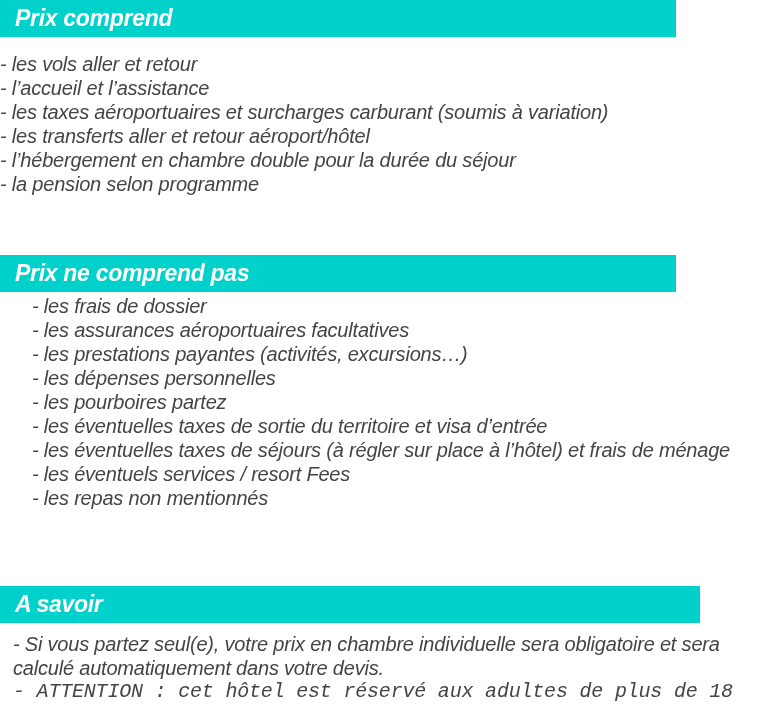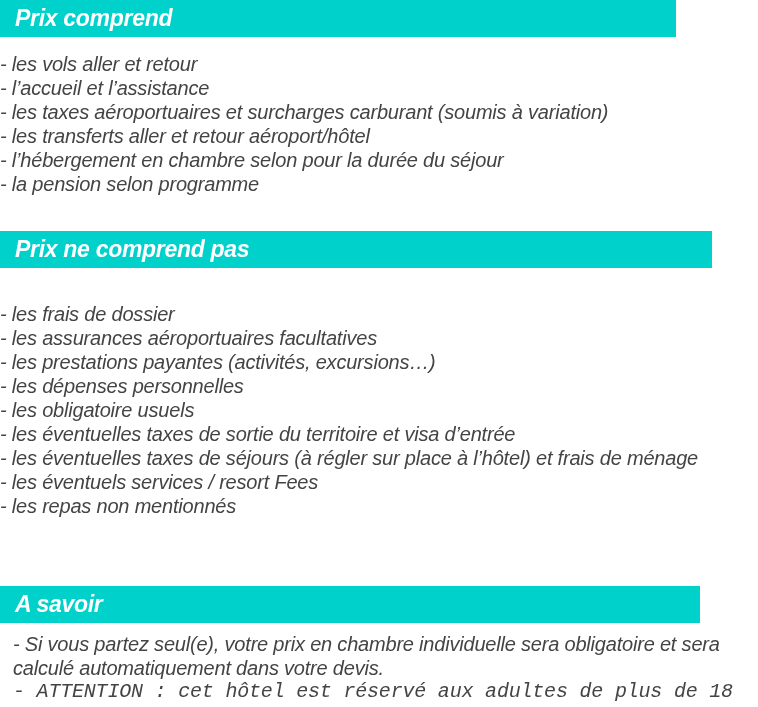--- a/index.html
+++ b/index.html
@@ -18,33 +18,33 @@
 <body>
 
 <div class="banner" style="top:0;">
   <h2>Prix comprend</h2>
 </div>
 <ul class="list" style="top:52px;">
   <li>- les vols aller et retour</li>
   <li>- l’accueil et l’assistance</li>
   <li>- les taxes aéroportuaires et surcharges carburant (soumis à variation)</li>
   <li>- les transferts aller et retour aéroport/hôtel</li>
-  <li>- l’hébergement en chambre selon pour la durée du séjour</li>
+  <li>- l’hébergement en chambre double pour la durée du séjour</li>
   <li>- la pension selon programme</li>
 </ul>
 
-<div class="banner" style="top:231px;padding-left:36px;">
+<div class="banner" style="top:255px;">
   <h2>Prix ne comprend pas</h2>
 </div>
-<ul class="list" style="top:302px;">
+<ul class="list" style="top:294px;margin-left:32px;">
   <li>- les frais de dossier</li>
   <li>- les assurances aéroportuaires facultatives</li>
   <li>- les prestations payantes (activités, excursions…)</li>
   <li>- les dépenses personnelles</li>
-  <li>- les obligatoire usuels</li>
+  <li>- les pourboires partez</li>
   <li>- les éventuelles taxes de sortie du territoire et visa d’entrée</li>
   <li>- les éventuelles taxes de séjours (à régler sur place à l’hôtel) et frais de ménage</li>
   <li>- les éventuels services / resort Fees</li>
   <li>- les repas non mentionnés</li>
 </ul>
 
 <div class="banner" style="top:586px;padding-left:24px;">
   <h2>A savoir</h2>
 </div>
 <p class="para" style="top:619px;">- Si vous partez seul(e), votre prix en chambre individuelle sera obligatoire et sera calculé automatiquement dans votre devis.</p>

